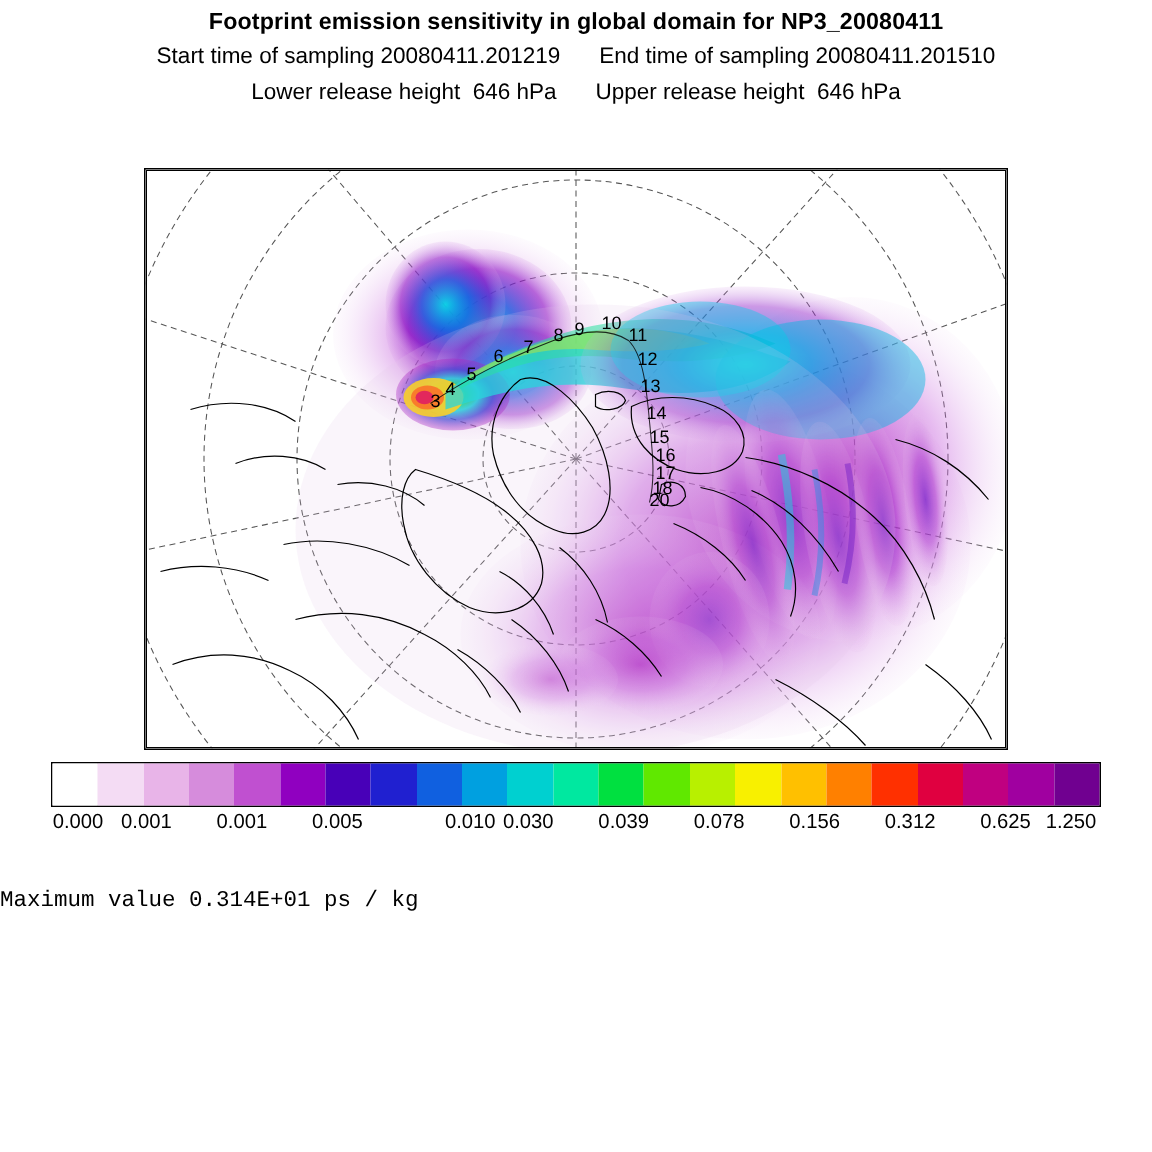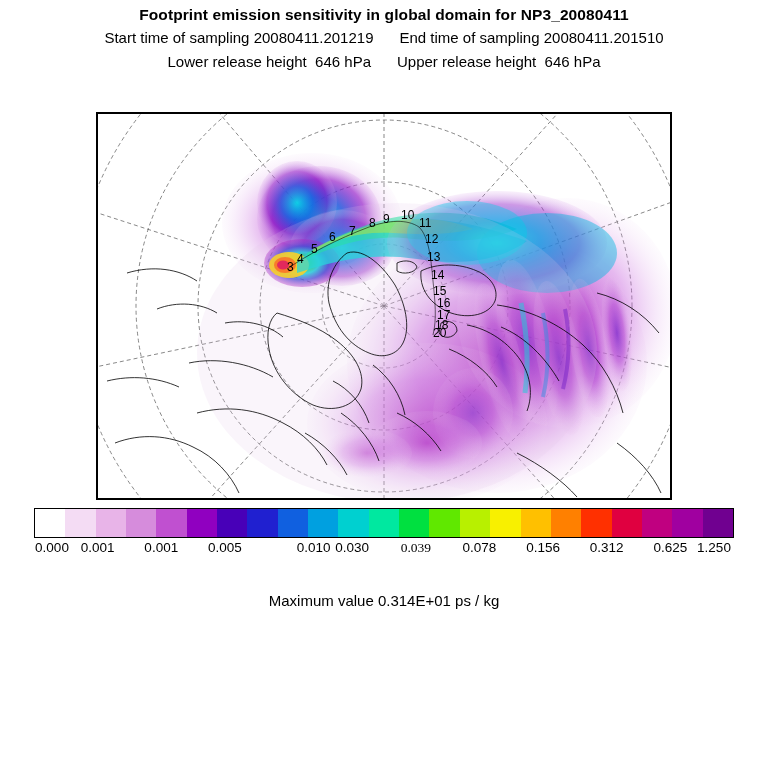--- a/index.html
+++ b/index.html
@@ -94,22 +94,23 @@
     top: 563px;
     width: 768px;
     text-align: center;
     font-size: 14px;
   }
   .max-value {
     position: absolute;
     left: 0;
     top: 592px;
     width: 768px;
-    text-align: center;
+    text-align: left;
     font-size: 15px;
+    font-family: Liberation Mono, monospace;
   }
   .nolabel { fill: #000; font-size: 11px; font-family: "Liberation Sans", sans-serif; }
 </style>
 </head>
 <body>
 
 <div class="page">
 
   <div class="title-block">
     <div class="title-main">Footprint emission sensitivity in global domain for NP3_20080411</div>
@@ -313,21 +314,21 @@
       <div class="cell" style="background: rgb(160, 0, 160);"></div>
       <div class="cell" style="background: rgb(112, 0, 144);"></div>
     </div>
   <div class="cb-ticks" id="cb-ticks">
       <span class="cb-tick" style="left: 52px; text-align: right;">0.000</span>
       <span class="cb-tick" style="left: 97.6364px;">0.001</span>
       <span class="cb-tick" style="left: 161.273px;">0.001</span>
       <span class="cb-tick" style="left: 224.909px;">0.005</span>
       <span class="cb-tick" style="left: 288.545px; margin-left: 25px;">0.010</span>
       <span class="cb-tick" style="left: 352.182px;">0.030</span>
-      <span class="cb-tick" style="left: 415.818px; font-family: Liberation Serif, serif;">0.039</span>
+      <span class="cb-tick" style="left: 415.818px;">0.039</span>
       <span class="cb-tick" style="left: 479.455px;">0.078</span>
       <span class="cb-tick" style="left: 543.091px;">0.156</span>
       <span class="cb-tick" style="left: 606.727px;">0.312</span>
       <span class="cb-tick" style="left: 670.364px;">0.625</span>
       <span class="cb-tick" style="left: 714px;">1.250</span>
     </div>
 
   <div class="max-value">Maximum value  0.314E+01 ps / kg</div>
 
 </div>

